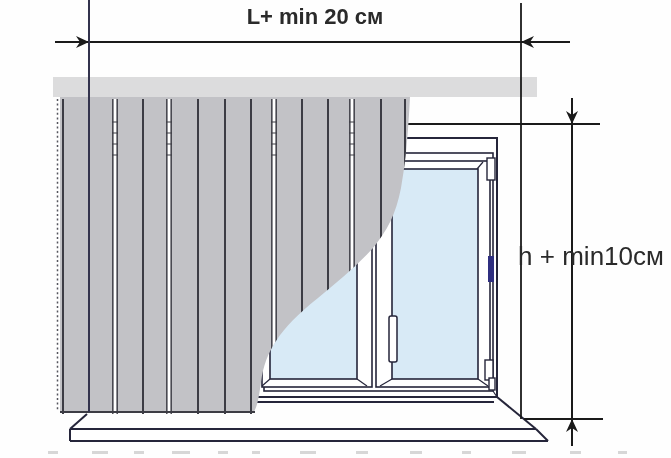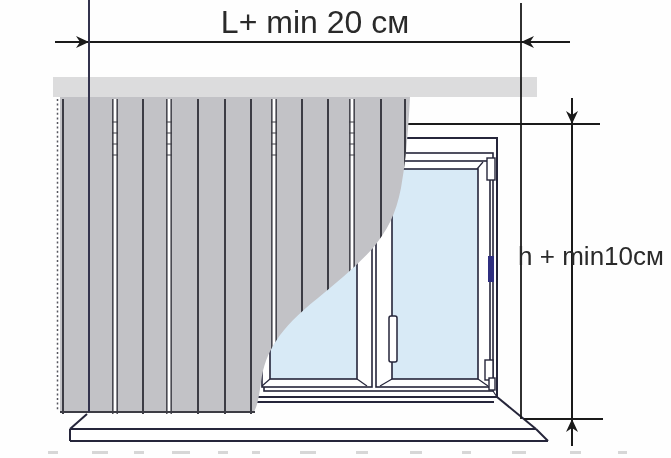--- a/index.html
+++ b/index.html
@@ -14,21 +14,22 @@
   .dim-label{
     position:absolute;
     color:#2a2a2a;
     white-space:nowrap;
     text-align:center;
     line-height:1;
     user-select:none;
   }
   .dim-label.top{
     left:203px;top:6px;width:224px;
-    font-size:32px;
+    font-size:22px;
+    font-weight:bold;
   }
   .dim-label.right{
     left:509px;top:243px;width:164px;
     font-size:26px;
   }
 </style>
 </head>
 <body>
 
 <div class="stage">

